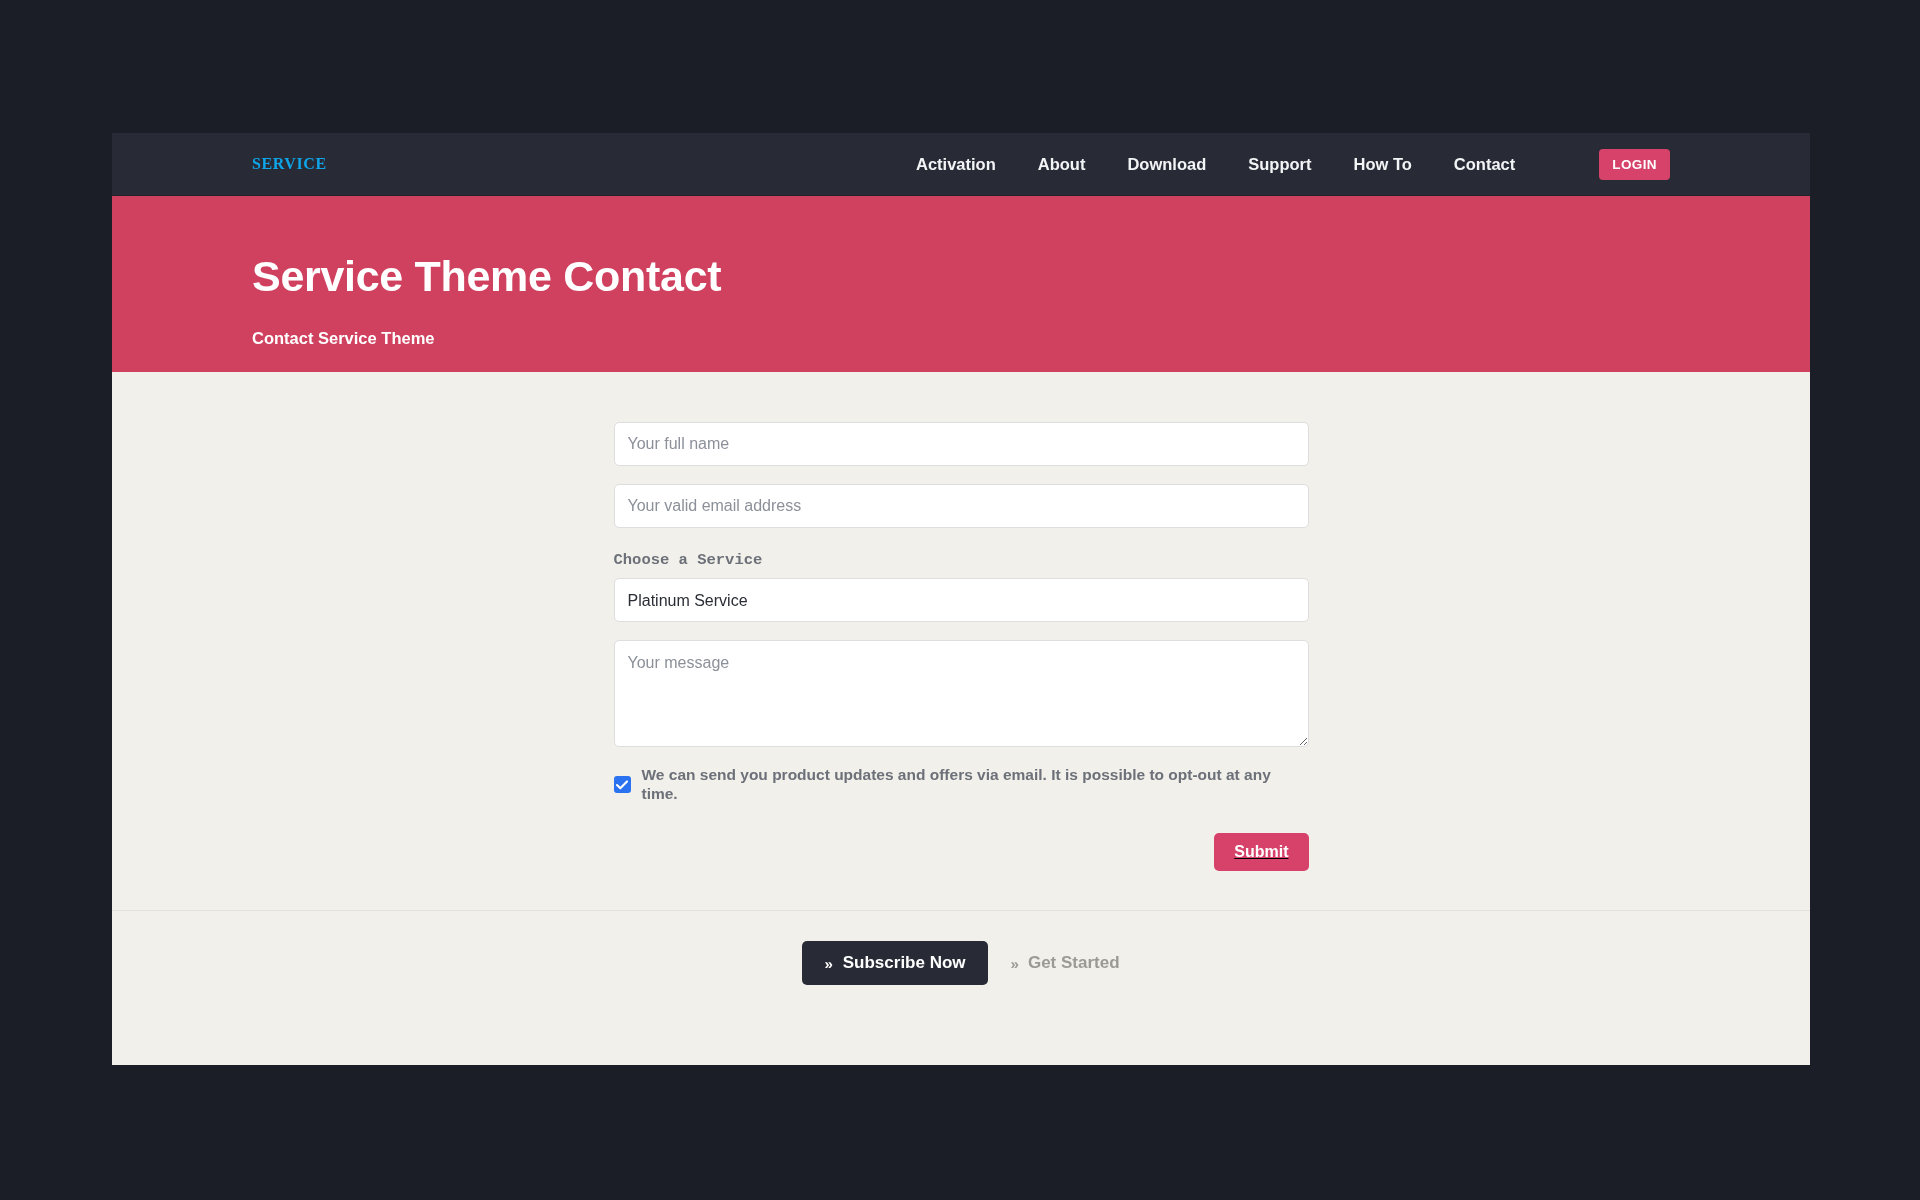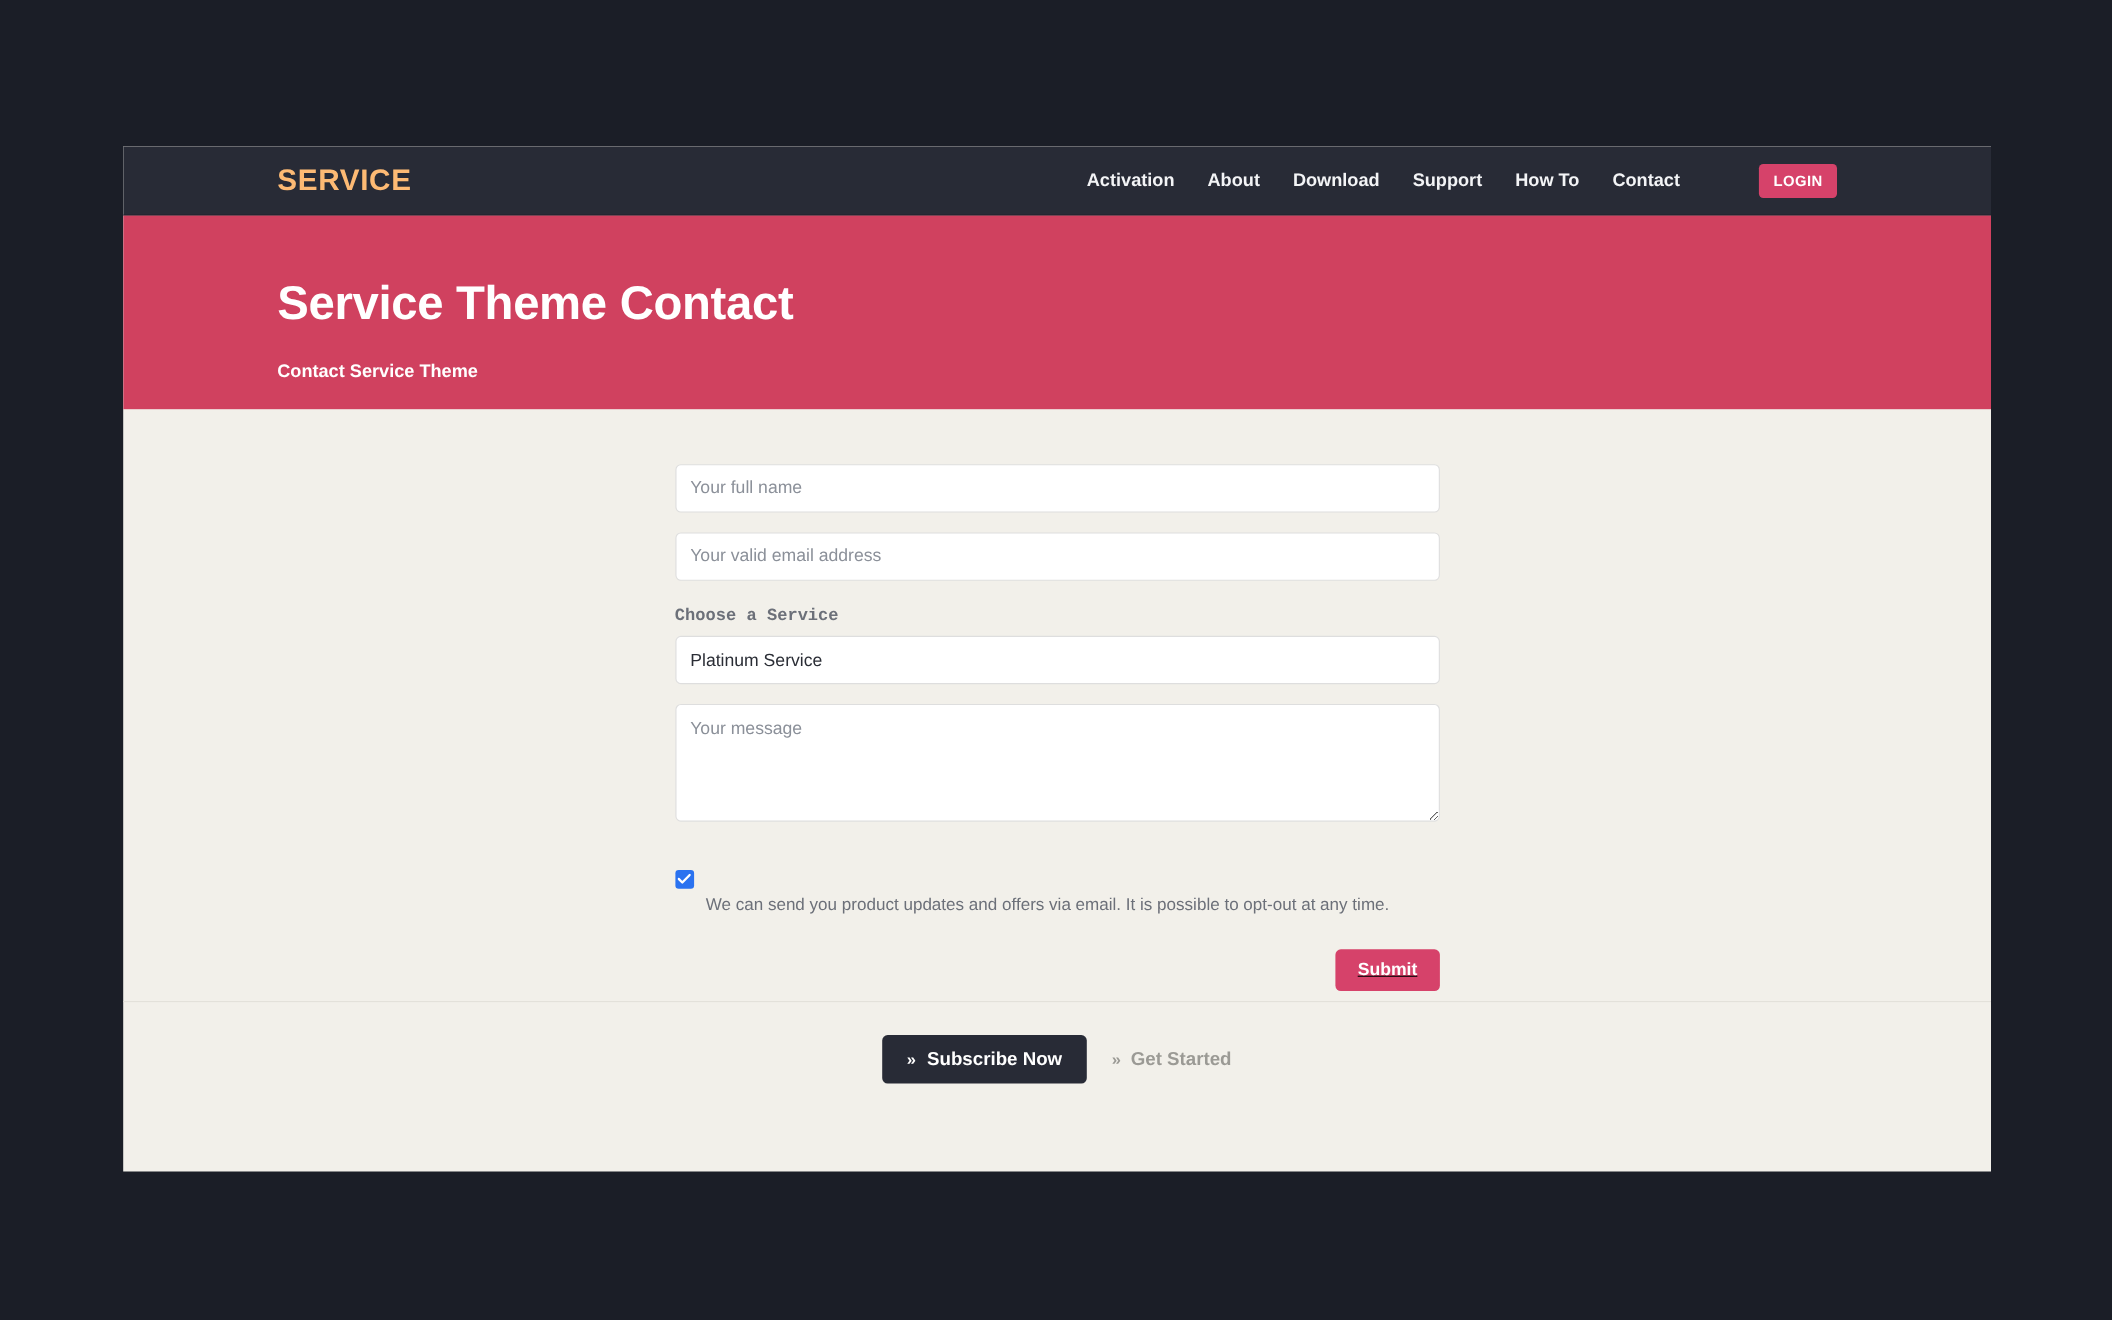--- a/index.html
+++ b/index.html
@@ -31,31 +31,32 @@
   .site-header {
     height: 63px;
     background: #282b36;
     display: flex;
     align-items: center;
     padding: 0 140px 0 140px;
     border-bottom: 1px solid #20232c;
   }
 
   .brand {
-    color: #fdba74;
-    font-size: 27px;
+    color: #0ea5e9;
+    font-size: 16px;
     font-weight: bold;
     letter-spacing: 0.6px;
+    font-family: Liberation Serif, serif;
   }
 
   .nav {
     margin-left: auto;
     display: flex;
     align-items: center;
-    gap: 30px;
+    gap: 42px;
   }
 
   .nav-link {
     color: #f3f4f6;
     font-size: 16.5px;
     font-weight: bold;
     text-decoration: none;
     white-space: nowrap;
     cursor: pointer;
   }
@@ -165,24 +166,23 @@
   }
 
   .checkbox svg {
     position: absolute;
     left: 2.5px;
     top: 3.5px;
   }
 
   .consent-text {
     font-size: 15.5px;
-    font-weight: normal;
+    font-weight: bold;
     color: #6c7079;
     line-height: 1.2;
-    margin-top: 48px;
   }
 
   .submit-row {
     margin-top: 30px;
     display: flex;
     justify-content: flex-end;
     text-decoration: underline;
   }
 
   .submit-btn {

